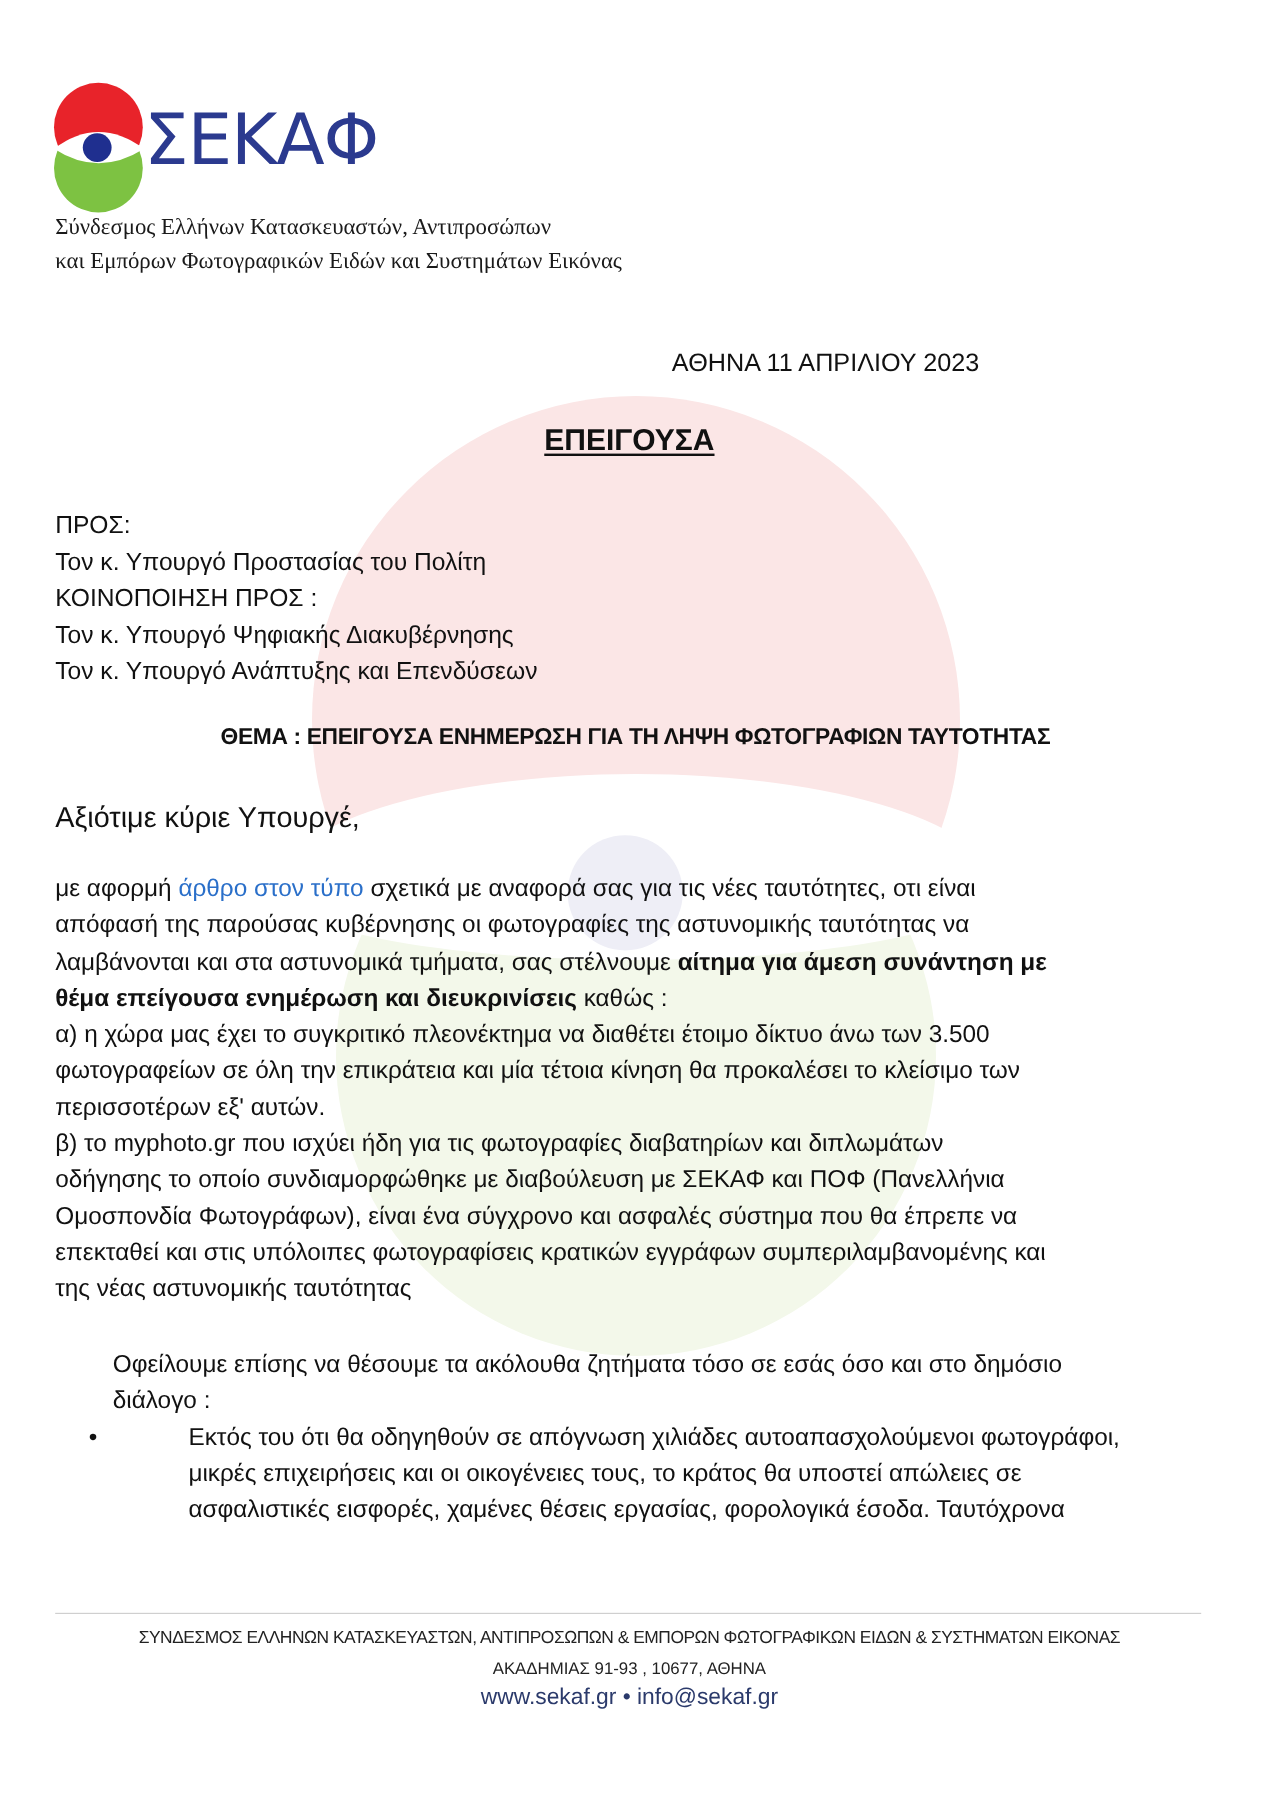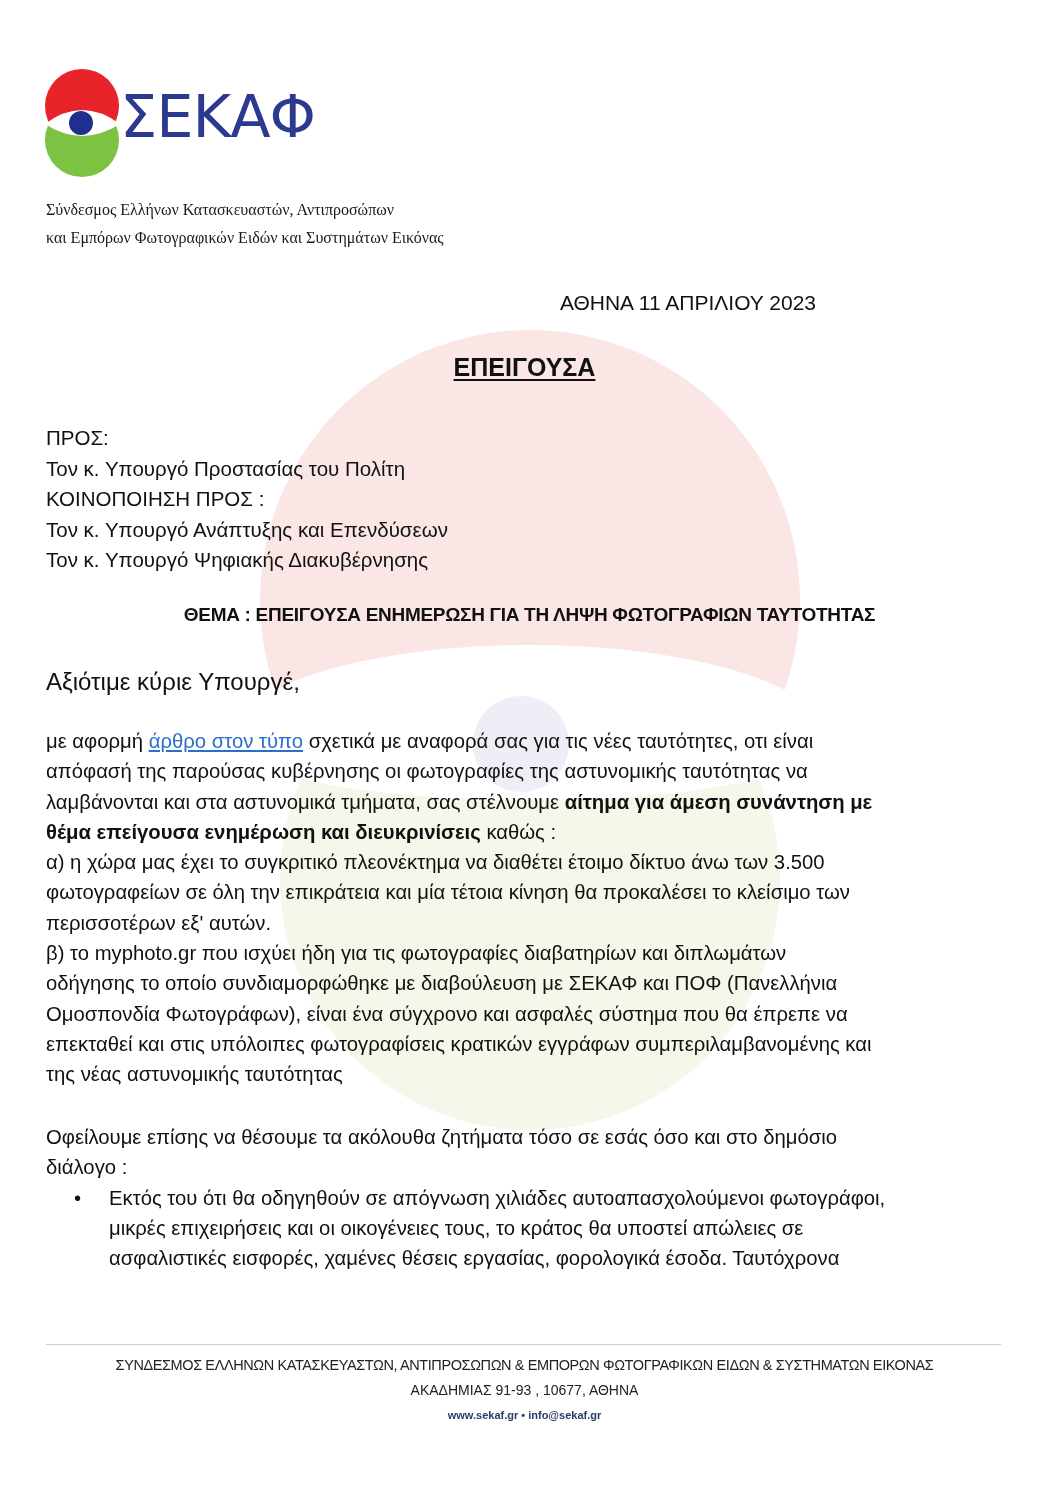--- a/index.html
+++ b/index.html
@@ -10,58 +10,58 @@
   .watermark { position: absolute; left: 0; top: 0; width: 1059px; height: 1497px; pointer-events: none; z-index: 0; }
 
   .content { position: absolute; left: 0; top: 0; width: 873px; height: 1497px; z-index: 1; }
 
   
   .logo { position: absolute; left: 44px; top: 68px; width: 260px; height: 110px; }
   .logo svg { position: absolute; left: 0; top: 0; }
   .logo-text { position: absolute; left: 76px; top: 19px; font-family: "DejaVu Sans", sans-serif;
                font-size: 59px; color: #2b3a8f; letter-spacing: -1px; line-height: 1; }
 
-  .org-name { position: absolute; left: 46px; top: 196px; font-family: "Liberation Serif", "DejaVu Serif", serif;
-              font-size: 16px; line-height: 28px; color: #1a1a1a; }
+  .org-name { position: absolute; left: 46px; top: 176px; font-family: "Liberation Serif", "DejaVu Serif", serif;
+              font-size: 19px; line-height: 28px; color: #1a1a1a; }
 
   .date { position: absolute; right: 57px; top: 291px; font-size: 19.5px; color: #111;
           font-family: "Liberation Sans", sans-serif; font-size: 21px; text-align: right; }
 
   .title { position: absolute; left: 0; width: 1049px; top: 353px; text-align: center;
            font-family: "Liberation Sans", sans-serif; font-weight: bold; font-size: 25px;
            text-decoration: underline; text-underline-offset: 3px; }
 
   .recipients { position: absolute; left: 46px; top: 423px; font-family: "Liberation Sans", sans-serif;
                 font-size: 20.5px; line-height: 30.5px; }
   .recipients div { white-space: nowrap; }
 
   .subject { position: absolute; left: 0; width: 1059px; top: 604px; text-align: center;
              font-family: "Liberation Sans", sans-serif; font-weight: bold; font-size: 19px; letter-spacing: -0.3px; }
 
   .salutation { position: absolute; left: 46px; top: 668px; font-family: "Liberation Sans", sans-serif; font-size: 24px; }
 
   .body-block { position: absolute; left: 46px; top: 726px; width: 975px;
                 font-family: "Liberation Sans", sans-serif; font-size: 20.3px; line-height: 30.3px; }
   .body-block .line { white-space: nowrap; display: block; }
-  .link { color: #2a6fc9; cursor: pointer; text-decoration: underline; }
+  .link { color: #2a6fc9; cursor: pointer; }
   b { font-weight: bold; }
 
   .para2 { position: absolute; left: 46px; top: 1122px; width: 975px;
            font-family: "Liberation Sans", sans-serif; font-size: 20.3px; line-height: 30.3px; }
-  .para2 .line { white-space: nowrap; display: block; }
+  .para2 .line { white-space: nowrap; display: block; margin-left: 48px; }
   .bullet-item { position: relative; padding-left: 63px; }
   .bullet { position: absolute; left: 28px; top: 0; }
 
   
   .footer-rule { position: absolute; left: 46px; width: 955px; top: 1344px; height: 1px; background: #cfcfcf; }
   .footer { position: absolute; left: 0; width: 1049px; top: 1353px; text-align: center;
             font-family: "Liberation Sans", sans-serif; }
   .footer .f1 { font-size: 14.5px; letter-spacing: -0.4px; line-height: 24px; color: #222; }
   .footer .f2 { font-size: 14px; line-height: 26px; color: #222; }
-  .footer .f3 { font-size: 11px; line-height: 24px; color: #2b3a6b; font-weight: bold; }
+  .footer .f3 { font-size: 19px; line-height: 24px; color: #2b3a6b; font-weight: normal; }
 </style>
 </head>
 <body>
 
 <svg class="watermark" viewBox="0 0 1059 1497" xmlns="http://www.w3.org/2000/svg">
   <defs>
     <clipPath id="wm-top-clip">
         <rect x="0" y="0" width="1059" height="700"></rect>
       </clipPath>
     <clipPath id="wm-bot-clip">
@@ -101,22 +101,22 @@
   </div>
 
   <div class="date">ΑΘΗΝΑ 11 ΑΠΡΙΛΙΟΥ 2023</div>
 
   <div class="title">ΕΠΕΙΓΟΥΣΑ</div>
 
   <div class="recipients">
     <div>ΠΡΟΣ:</div>
     <div>Τον κ. Υπουργό Προστασίας του Πολίτη</div>
     <div>ΚΟΙΝΟΠΟΙΗΣΗ  ΠΡΟΣ :</div>
+    <div>Τον κ. Υπουργό Ψηφιακής Διακυβέρνησης</div>
     <div>Τον κ. Υπουργό Ανάπτυξης και Επενδύσεων</div>
-    <div>Τον κ. Υπουργό Ψηφιακής Διακυβέρνησης</div>
   </div>
 
   <div class="subject">ΘΕΜΑ : ΕΠΕΙΓΟΥΣΑ ΕΝΗΜΕΡΩΣΗ ΓΙΑ ΤΗ ΛΗΨΗ ΦΩΤΟΓΡΑΦΙΩΝ ΤΑΥΤΟΤΗΤΑΣ</div>
 
   <div class="salutation">Αξιότιμε κύριε Υπουργέ,</div>
 
   <div class="body-block">
     <span class="line"><span>με αφορμή </span><span class="link">άρθρο στον τύπο</span><span> σχετικά με αναφορά σας για τις νέες ταυτότητες, οτι είναι</span></span>
     <span class="line">απόφασή της παρούσας κυβέρνησης οι φωτογραφίες της αστυνομικής ταυτότητας να</span>
     <span class="line"><span>λαμβάνονται και στα αστυνομικά τμήματα, σας στέλνουμε </span><b>αίτημα για άμεση συνάντηση με</b></span>

